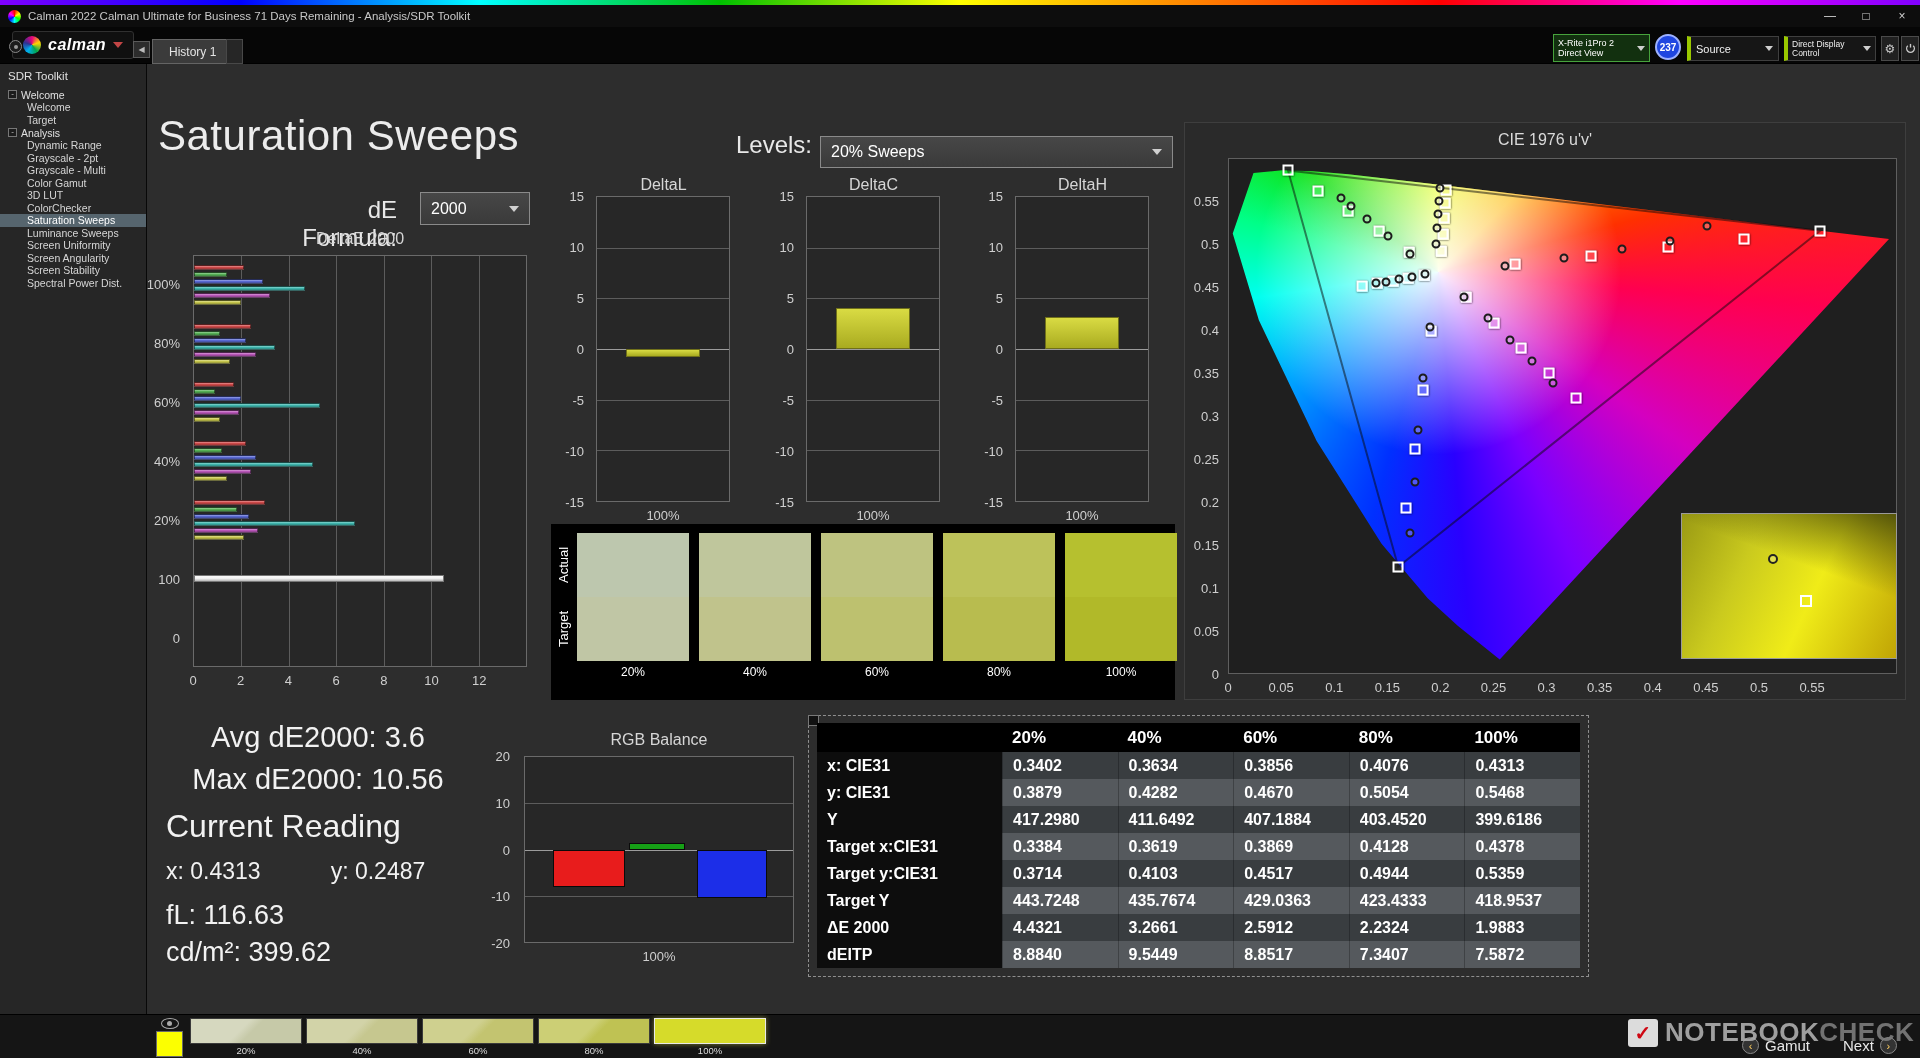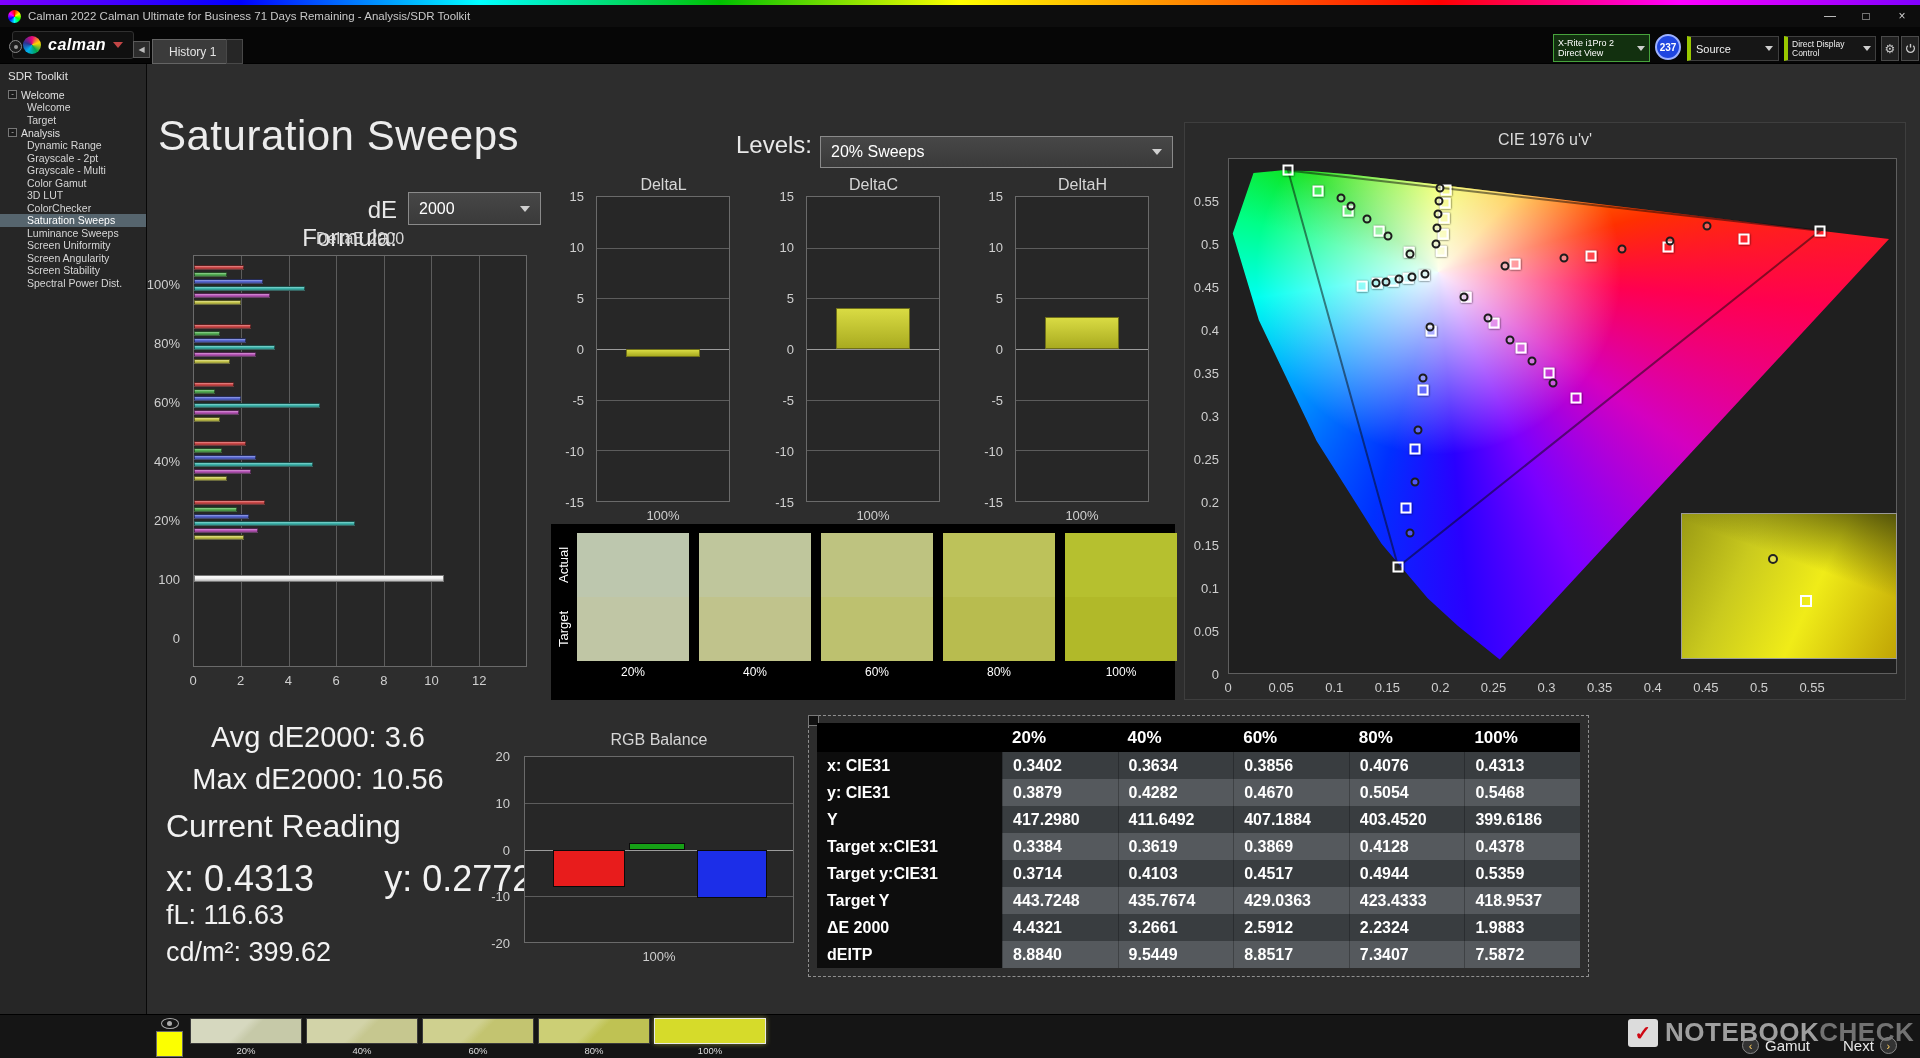--- a/index.html
+++ b/index.html
@@ -38,21 +38,21 @@
 .tree-group{display:flex;align-items:center;gap:4px;padding:1px 0 1px 8px;color:#e0e0e0;height:13px;}
 .tree-dash{width:9px;height:9px;border:1px solid #777;font-size:8px;line-height:6px;text-align:center;color:#ccc;background:#1c1c1c;flex:0 0 auto;}
 .tree-item{padding:1px 0 1px 27px;color:#d6d6d6;white-space:nowrap;height:12.5px;line-height:11px;}
 .tree-item.selected{background:#56656e;color:#fff;}
 
 .page-title{position:absolute;left:158px;top:112px;font-size:42px;font-weight:300;color:#ececec;letter-spacing:.5px;}
 .lab-levels{position:absolute;left:700px;top:131px;width:112px;text-align:right;font-size:24px;color:#e8e8e8;}
 .lab-formula{position:absolute;left:272px;top:196px;width:125px;text-align:right;font-size:24px;color:#e8e8e8;}
 .dd{position:absolute;background:linear-gradient(#474747,#3a3a3a);border:1px solid #8a8a8a;display:flex;align-items:center;padding:0 10px;color:#fff;font-size:16px;}
 .dd-levels{left:820px;top:136px;width:353px;height:32px;}
-.dd-formula{left:408px;top:192px;width:133px;height:33px;gap:9px;}
+.dd-formula{left:420px;top:192px;width:110px;height:33px;gap:9px;}
 .dd .arrow{margin-left:auto;width:0;height:0;border-left:5px solid transparent;border-right:5px solid transparent;border-top:6px solid #d0d0d0;}
 
 .panel-title{position:absolute;text-align:center;font-size:16px;color:#d6d6d6;}
 .deltaE-title{left:193px;top:230px;width:334px;}
 .plot{position:absolute;background:#272727;border:1px solid #6a6a6a;}
 .deltaE-plot{left:193px;top:255px;width:334px;height:412px;}
 .deltaE-yaxis{position:absolute;left:104px;top:255px;width:82px;height:412px;}
 .deltaE-xaxis{position:absolute;left:193px;top:673px;width:334px;height:16px;}
 .vgrid{position:absolute;top:0;bottom:0;width:1px;background:#5c5c5c;}
 .hgrid{position:absolute;left:0;right:0;height:1px;background:#5c5c5c;}
@@ -93,21 +93,21 @@
 .cie-xaxis{position:absolute;left:43px;top:557px;width:669px;height:18px;font-size:14px;}
 .cie-yaxis{position:absolute;left:0;top:35px;width:38px;height:516px;font-size:14px;}
 .cie-yaxis .ytick{right:4px;}
 .cie-inset{position:absolute;left:452px;top:354px;width:216px;height:146px;border:1px solid #9a9a9a;
  background:linear-gradient(200deg,#55550a 0%,rgba(0,0,0,0) 38%),linear-gradient(115deg,#9a9a14 0%,#caca1e 30%,#f0ec18 60%,#c0a405 100%);}
 .inset-circle{position:absolute;left:40%;top:28%;width:10px;height:10px;border-radius:50%;border:2px solid #222;background:rgba(240,240,160,.4);}
 .inset-square{position:absolute;left:55%;top:56%;width:12px;height:12px;border:2px solid #fff;}
 
 .avgmax{position:absolute;left:150px;top:716px;width:336px;text-align:center;font-size:29px;color:#f2f2f2;line-height:42px;}
 .cr-title{position:absolute;left:166px;top:808px;font-size:32px;color:#f2f2f2;}
-.cr-xy{position:absolute;left:166px;top:858px;display:flex;font-size:36px;color:#f2f2f2;}
+.cr-xy{position:absolute;left:166px;top:858px;display:flex;font-size:23px;color:#f2f2f2;}
 .cr-xy .y-val{margin-left:70px;}
 .cr-fl{position:absolute;left:166px;top:900px;font-size:27px;color:#f2f2f2;}
 .cr-cd{position:absolute;left:166px;top:937px;font-size:27px;color:#f2f2f2;}
 
 .rgb-title{left:524px;top:731px;width:270px;}
 .rgb-plot{left:524px;top:756px;width:270px;height:187px;}
 .rgb-yaxis{position:absolute;left:468px;top:756px;width:48px;height:187px;}
 .rgb-xlabel{position:absolute;left:524px;top:949px;width:270px;text-align:center;font-size:13px;color:#cfcfcf;}
 .rgb-bar{position:absolute;border:1px solid #0a0a0a;}
 
@@ -508,21 +508,21 @@
       </div>
   </div>
 
   <div class="avgmax">
     <div>Avg dE2000: 3.6</div>
     <div>Max dE2000: 10.56</div>
   </div>
   <div class="cr-title">Current Reading</div>
   <div class="cr-xy">
     <span>x: 0.4313</span>
-    <span class="y-val">y: 0.2772</span>
+    <span class="y-val">y: 0.2487</span>
   </div>
   <div class="cr-fl">fL: 116.63</div>
   <div class="cr-cd">cd/m²: 399.62</div>
 
   <div class="panel-title rgb-title">RGB Balance</div>
   <div class="rgb-yaxis">
       <div class="tick-label ytick" style="top: 0%;">20</div>
       <div class="tick-label ytick" style="top: 25%;">10</div>
       <div class="tick-label ytick" style="top: 50%;">0</div>
       <div class="tick-label ytick" style="top: 75%;">-10</div>

